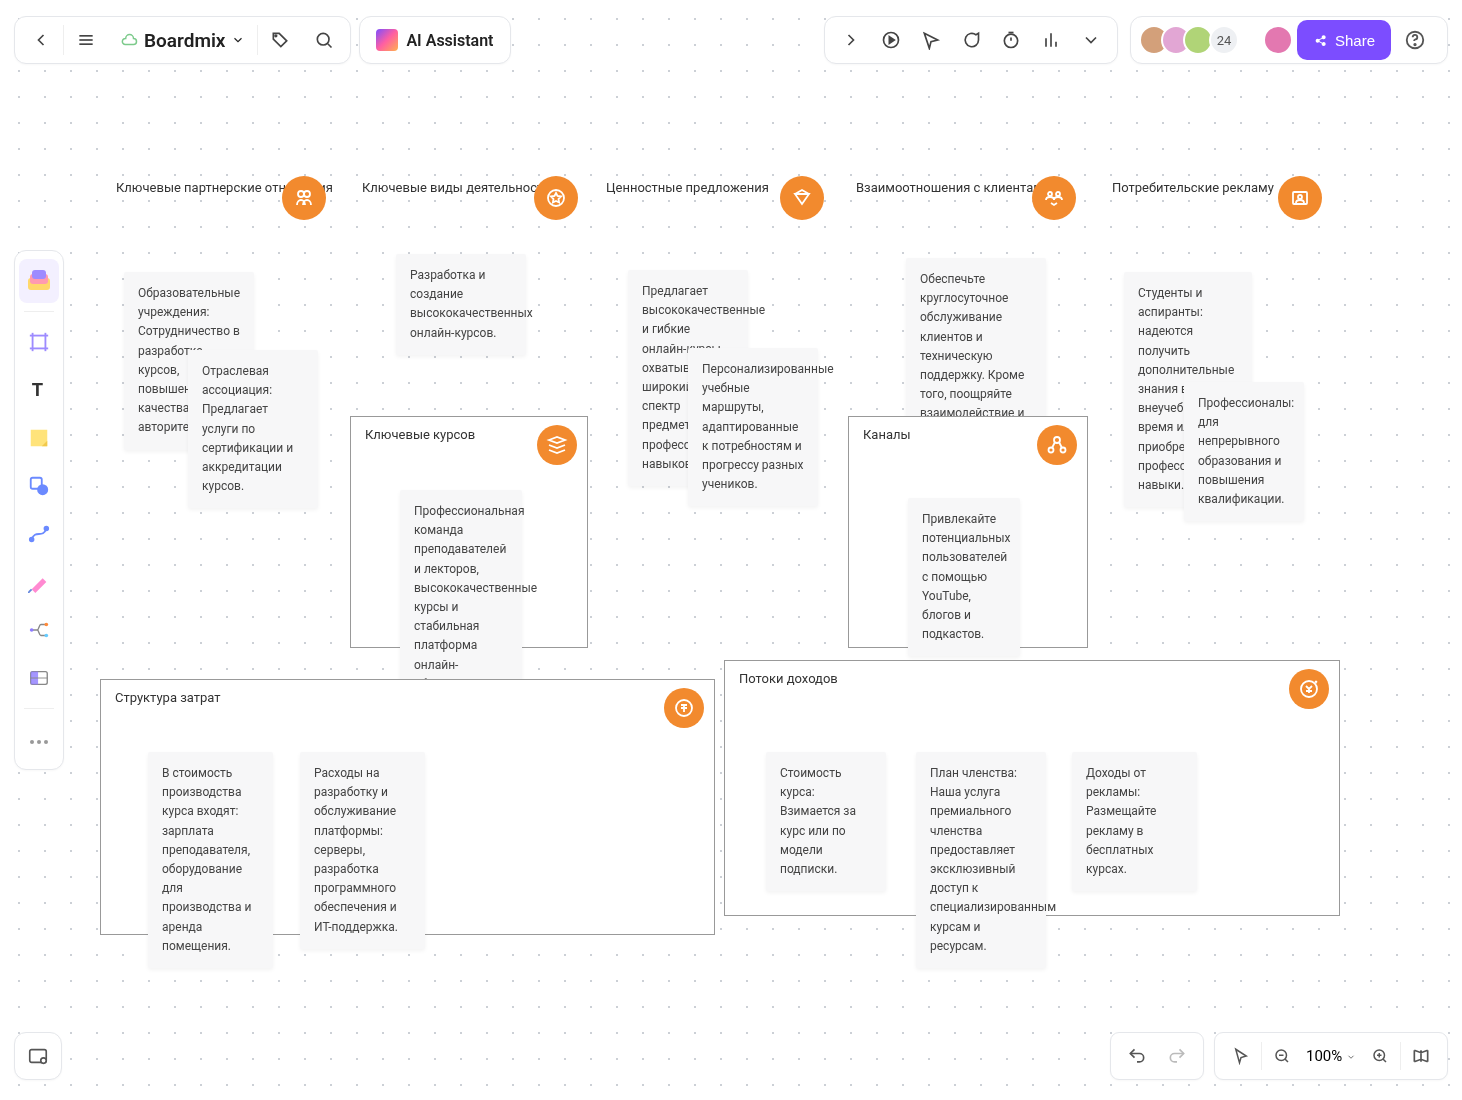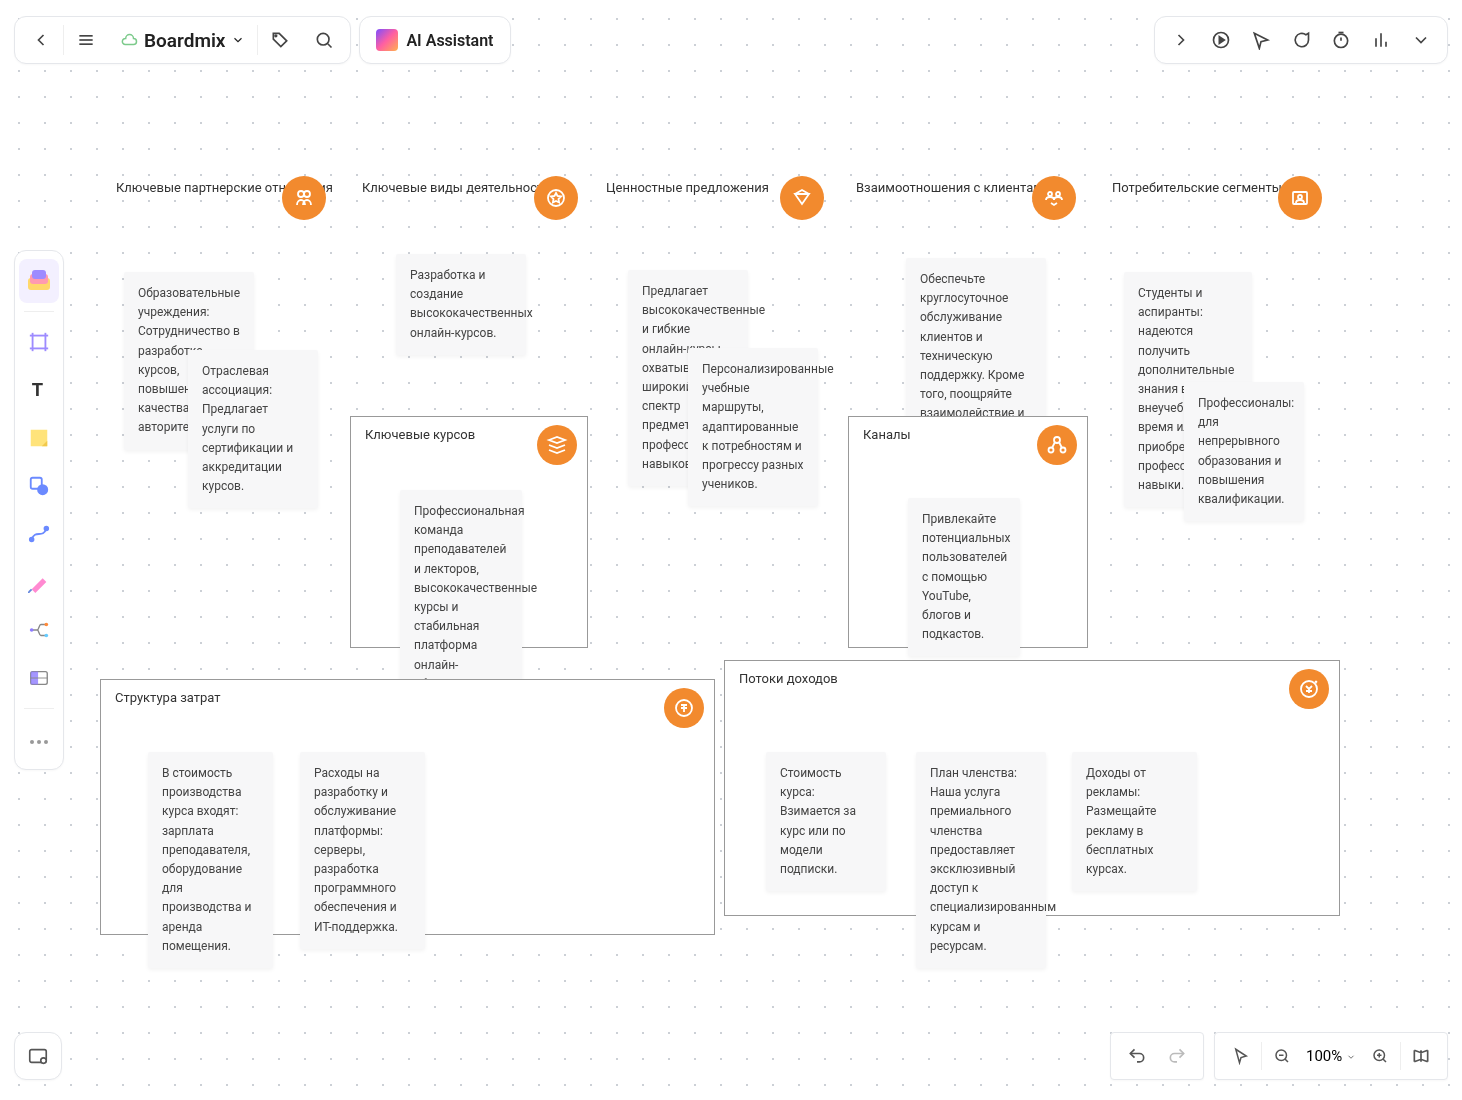--- a/index.html
+++ b/index.html
@@ -80,21 +80,21 @@
   display:flex;align-items:center;justify-content:center;z-index:40;
   box-shadow:0 1px 2px rgba(0,0,0,.03);
 }
 
 
 .bottom-controls{
   position:absolute; bottom:20px; right:14px;
   display:flex; gap:10px; z-index:40;
 }
 .bc-group{
-  background:#fff;border:1px solid #e5e7eb;border-radius:4px;
+  background:#fff;border:1px solid #e5e7eb;border-radius:9px;
   display:flex;align-items:center;height:48px;padding:8px 6px;
   box-shadow:0 1px 2px rgba(0,0,0,.03);
 }
 .bc-btn{width:40px;height:40px;display:flex;align-items:center;justify-content:center;cursor:pointer;}
 .zoom-label{font-size:15px;padding:0 4px;}
 
 
 .canvas{position:absolute;inset:0;z-index:5;}
 .section-title{
   position:absolute; font-size:13px; color:#333;
@@ -202,20 +202,43 @@
           <line x1="6" y1="20" x2="6" y2="10"></line>
           <line x1="12" y1="20" x2="12" y2="4"></line>
           <line x1="18" y1="20" x2="18" y2="14"></line>
         </svg>
       </div>
     <div class="icon-btn">
         <svg viewBox="0 0 24 24" fill="none" stroke="currentColor" stroke-width="2">
           <polyline points="6 9 12 15 18 9"></polyline>
         </svg>
       </div>
+  </div>
+  <div class="pill" style="padding:0 12px 0 8px;gap:4px;">
+    <div class="avatars">
+      <div class="avatar"></div>
+      <div class="avatar"></div>
+      <div class="avatar"></div>
+      <div class="avatar-count">24</div>
+    </div>
+    <div style="width:16px"></div>
+    <div class="avatar" style="margin:0;background:#e378b0;"></div>
+    <button class="share-btn">
+      <svg width="16" height="16" viewBox="0 0 24 24" fill="#fff">
+          <path d="M16 11c1.7 0 3-1.3 3-3s-1.3-3-3-3-3 1.3-3 3 .1.6.2.9L9 11c-.6-.6-1.3-1-2-1-1.7 0-3 1.3-3 3s1.3 3 3 3c.8 0 1.5-.3 2-1l4.2 2.1c-.1.3-.2.6-.2.9 0 1.7 1.3 3 3 3s3-1.3 3-3-1.3-3-3-3c-.8 0-1.5.3-2 1L9.8 13.9c.1-.3.2-.6.2-.9s-.1-.6-.2-.9L14 10c.5.6 1.2 1 2 1z"></path>
+        </svg>
+      <span>Share</span>
+    </button>
+    <div class="help">
+      <svg width="22" height="22" viewBox="0 0 24 24" fill="none" stroke="#555" stroke-width="2">
+          <circle cx="12" cy="12" r="9"></circle>
+          <path d="M9.5 9a2.5 2.5 0 1 1 3 2.4c-.8.3-1.5 1-1.5 1.6"></path>
+          <circle cx="12" cy="17" r="0.8" fill="#555"></circle>
+        </svg>
+    </div>
   </div>
 </div>
 
 <div class="sidebar">
   <div class="side-tool active">
     <svg width="26" height="22" viewBox="0 0 26 22">
         <rect x="2" y="8" width="22" height="12" rx="3" fill="#ffd86b"></rect>
         <rect x="4" y="4" width="18" height="10" rx="3" fill="#ff9ab0"></rect>
         <rect x="6" y="0" width="14" height="9" rx="3" fill="#9d8bff"></rect>
       </svg>
@@ -370,21 +393,21 @@
   <div class="section-title" style="left:856px;top:180px;">Взаимоотношения с клиентами</div>
   <div class="orange-circle" style="left:1032px;top:176px;">
       <svg viewBox="0 0 24 24">
         <circle cx="8" cy="8" r="2"></circle>
         <circle cx="16" cy="8" r="2"></circle>
         <path d="M4 14c0-2 2-3 4-3s4 1 4 3M12 14c0-2 2-3 4-3s4 1 4 3"></path>
         <path d="M9 17l3 2 3-2"></path>
       </svg>
     </div>
 
-  <div class="section-title" style="left:1112px;top:180px;">Потребительские сегменты</div>
+  <div class="section-title" style="left:1112px;top:180px;">Потребительские рекламу</div>
   <div class="orange-circle" style="left:1278px;top:176px;">
       <svg viewBox="0 0 24 24">
         <rect x="5" y="6" width="14" height="12" rx="1"></rect>
         <circle cx="12" cy="11" r="2"></circle>
         <path d="M8 17c0-2 2-3 4-3s4 1 4 3"></path>
       </svg>
     </div>
 
   <div class="note" style="left:124px;top:272px;width:130px;">Образовательные учреждения: Сотрудничество в разработке курсов, повышение их качества и авторитет</div>
   <div class="note" style="left:188px;top:350px;width:130px;">Отраслевая ассоциация: Предлагает услуги по сертификации и аккредитации курсов.</div>

